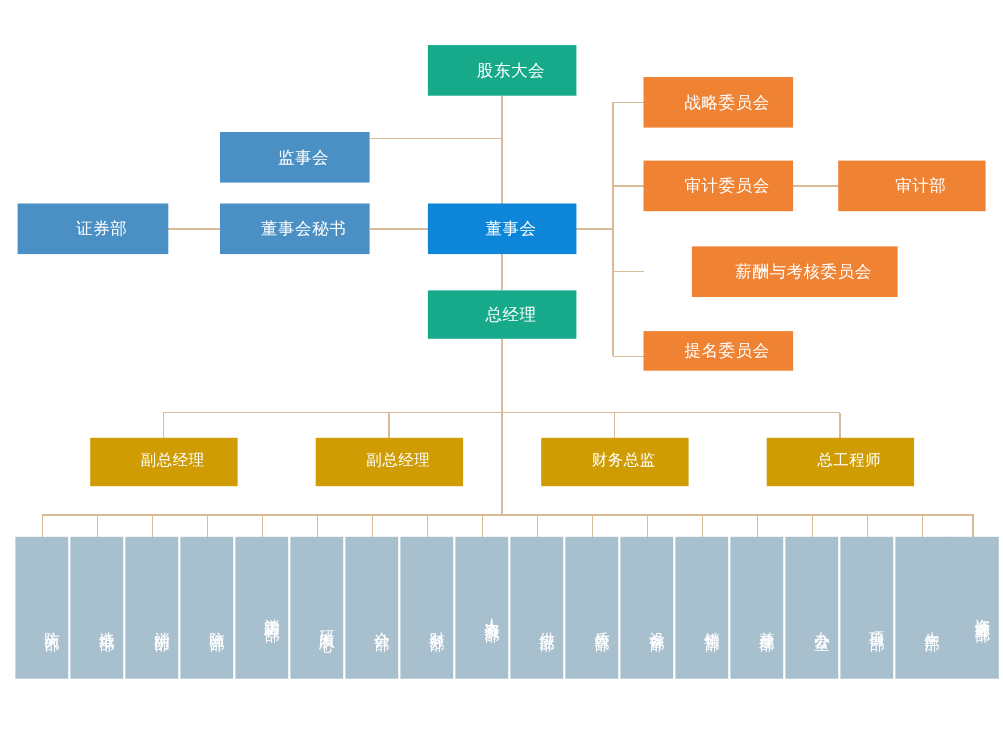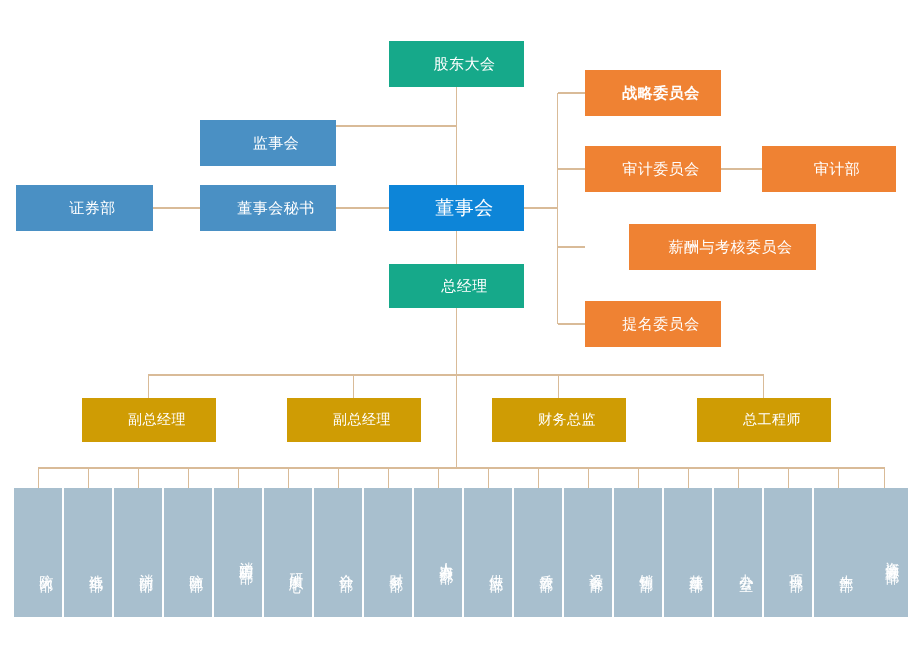--- a/index.html
+++ b/index.html
@@ -32,21 +32,21 @@
     justify-content: center;
     color: #ffffff;
     text-align: center;
     line-height: 1.25;
     letter-spacing: 0.5px;
     z-index: 2;
     padding-left: 16px;
   }
   .node.t-teal      { background: #16a98a; font-size: 15px; }
   .node.t-blue      { background: #4a90c4; font-size: 15px; }
-  .node.t-brightblue{ background: #0d85d8; font-size: 19px; }
+  .node.t-brightblue{ background: #0d85d8; font-size: 15px; }
   .node.t-orange    { background: #ef8233; font-size: 15px; }
   .node.t-gold      { background: #cf9c04; font-size: 14px; }
   .node.t-dept {
     background: #a8bfce;
     font-size: 14px;
     writing-mode: vertical-rl;
     text-orientation: upright;
     letter-spacing: 2px;
     align-items: center;
     justify-content: center;
@@ -129,37 +129,37 @@
   </div>
 
   <div class="node t-brightblue" style="left:389px; top:185px; width:135px; height:46px;">
     <span>董事会</span>
   </div>
 
   <div class="node t-teal" style="left:389px; top:264px; width:135px; height:44px;">
     <span>总经理</span>
   </div>
 
-  <div class="node t-orange" style="left:585px; top:70px; width:136px; height:46px;font-weight:bold;">
+  <div class="node t-orange" style="left:585px; top:70px; width:136px; height:46px;">
     <span>战略委员会</span>
   </div>
 
   <div class="node t-orange" style="left:585px; top:146px; width:136px; height:46px;">
     <span>审计委员会</span>
   </div>
 
   <div class="node t-orange" style="left:762px; top:146px; width:134px; height:46px;">
     <span>审计部</span>
   </div>
 
   <div class="node t-orange" style="left:585px; top:224px; width:187px; height:46px;margin-left:44px;">
     <span>薪酬与考核委员会</span>
   </div>
 
-  <div class="node t-orange" style="left:585px; top:301px; width:136px; height:46px;">
+  <div class="node t-orange" style="left:585px; top:301px; width:136px; height:36px;">
     <span>提名委员会</span>
   </div>
 
   <div class="node t-gold" style="left:82px; top:398px; width:134px; height:44px;">
     <span>副总经理</span>
   </div>
 
   <div class="node t-gold" style="left:287px; top:398px; width:134px; height:44px;">
     <span>副总经理</span>
   </div>

